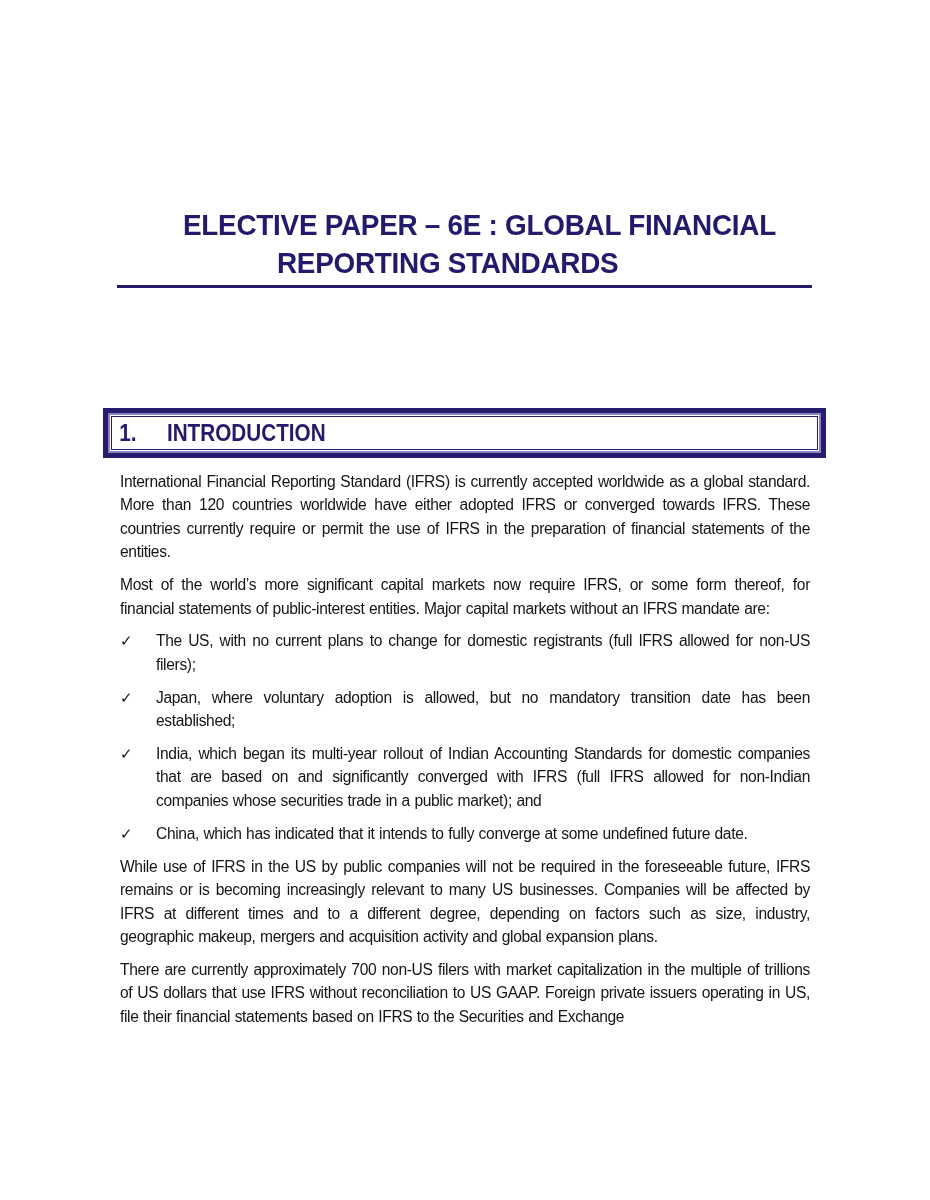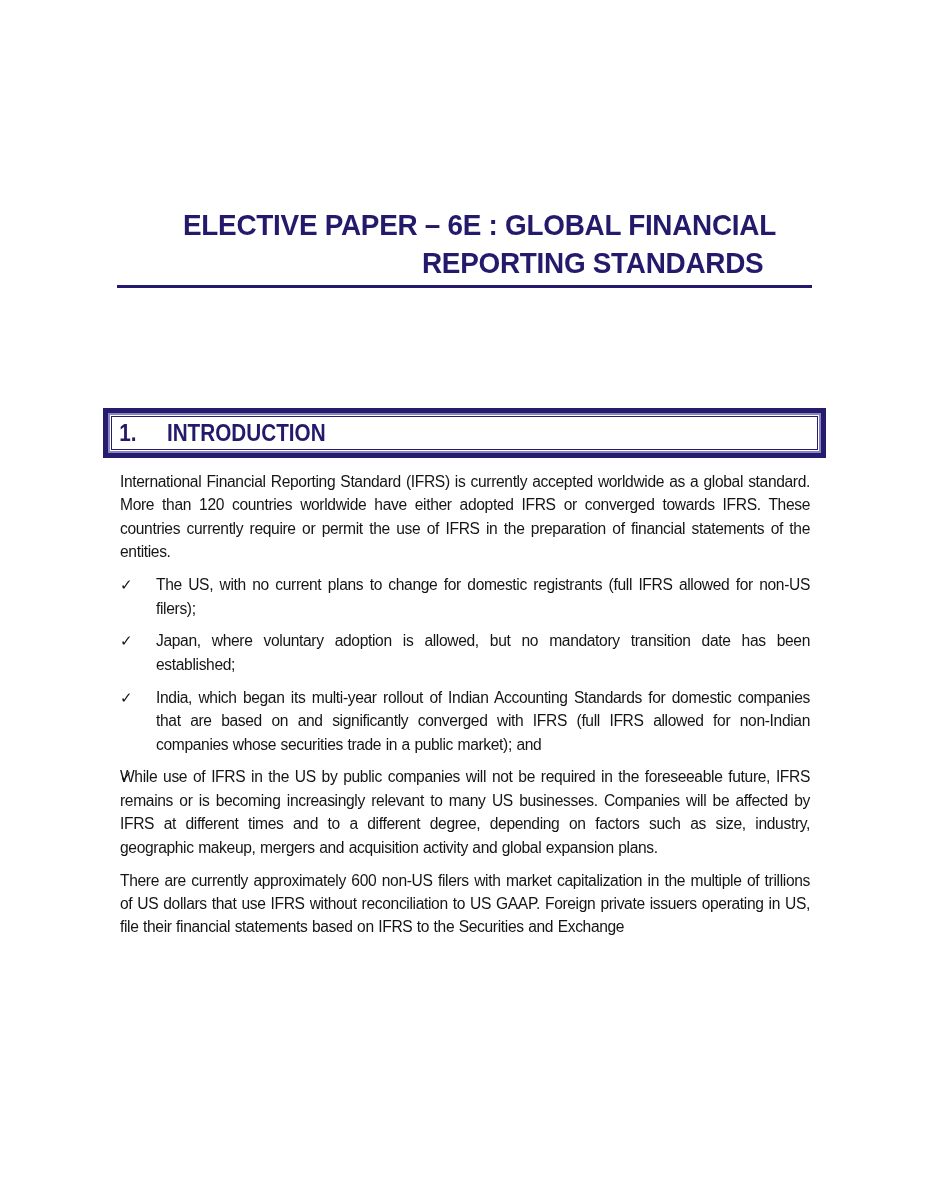--- a/index.html
+++ b/index.html
@@ -20,21 +20,20 @@
       left: 117px;
       top: 206px;
       width: 695px;
       margin: 0;
       color: #231a6b;
       font-family: "Liberation Sans", sans-serif;
       font-weight: bold;
       font-size: 30px;
       line-height: 38px;
       letter-spacing: -0.3px;
-      text-align: right;
     }
     .page-title .line1 {
       display: block;
       padding-left: 71px;
       transform: scaleX(0.93);
       transform-origin: left center;
       white-space: nowrap;
     }
     .page-title .line2 {
       display: block;
@@ -139,34 +138,36 @@
   <div class="section-box-inner">
     <h2 class="section-heading">
       <span class="section-num">1.</span>
       <span>INTRODUCTION</span>
     </h2>
   </div>
 </div>
 
 <div class="content">
   <p>International Financial Reporting Standard (IFRS) is currently accepted worldwide as a global standard. More than 120 countries worldwide have either adopted IFRS or converged towards IFRS.  These countries currently require or permit the use of IFRS in the preparation of financial statements of the entities.</p>
+  <p>Most of the world’s more significant capital markets now require IFRS, or some form thereof, for financial statements of public-interest entities. Major capital markets without an IFRS mandate are:</p>
 
   <ul class="bullets">
     <li>
       <span class="check">✓</span>
       <span>The US, with no current plans to change for domestic registrants (full IFRS allowed for non-US filers);</span>
     </li>
     <li>
       <span class="check">✓</span>
       <span>Japan, where voluntary adoption is allowed, but no mandatory transition date has been established;</span>
     </li>
     <li>
       <span class="check">✓</span>
       <span>India, which began its multi-year rollout of Indian Accounting Standards for domestic companies that are based on and significantly converged with IFRS (full IFRS allowed for non-Indian companies whose securities trade in a public market); and</span>
     </li>
     <li>
       <span class="check">✓</span>
+      <span>China, which has indicated that it intends to fully converge at some undefined future date.</span>
     </li>
   </ul>
 
   <p>While use of IFRS in the US by public companies will not be required in the foreseeable future, IFRS remains or is becoming increasingly relevant to many US businesses. Companies will be affected by IFRS at different times and to a different degree, depending on factors such as size, industry, geographic makeup, mergers and acquisition activity and global expansion plans.</p>
-  <p>There are currently approximately 600 non-US filers with market capitalization in the multiple of trillions of US dollars that use IFRS without reconciliation to US GAAP. Foreign private issuers operating in US, file their financial statements based on IFRS to the Securities and Exchange</p>
+  <p>There are currently approximately 700 non-US filers with market capitalization in the multiple of trillions of US dollars that use IFRS without reconciliation to US GAAP. Foreign private issuers operating in US, file their financial statements based on IFRS to the Securities and Exchange</p>
 </div>
 
 </body></html>

